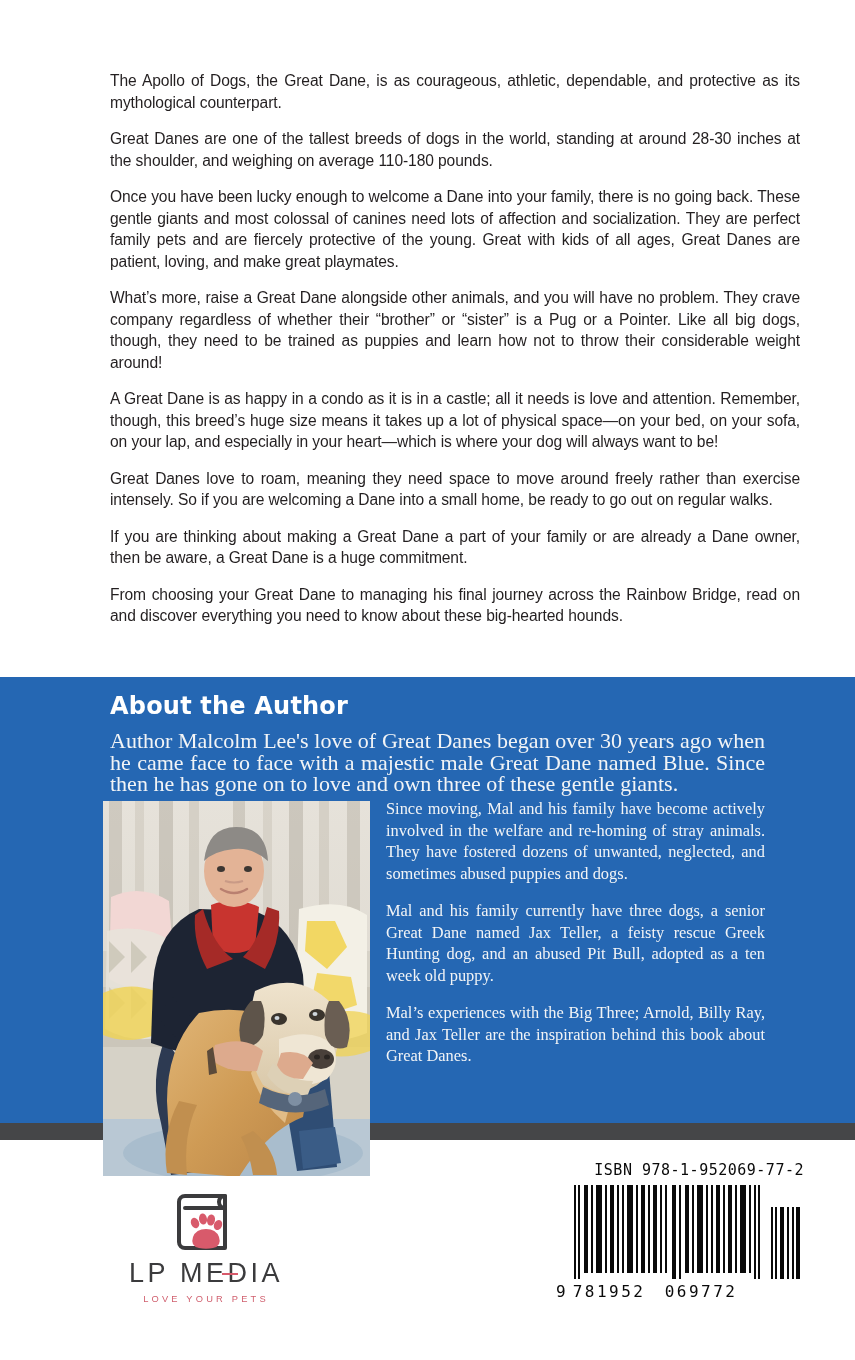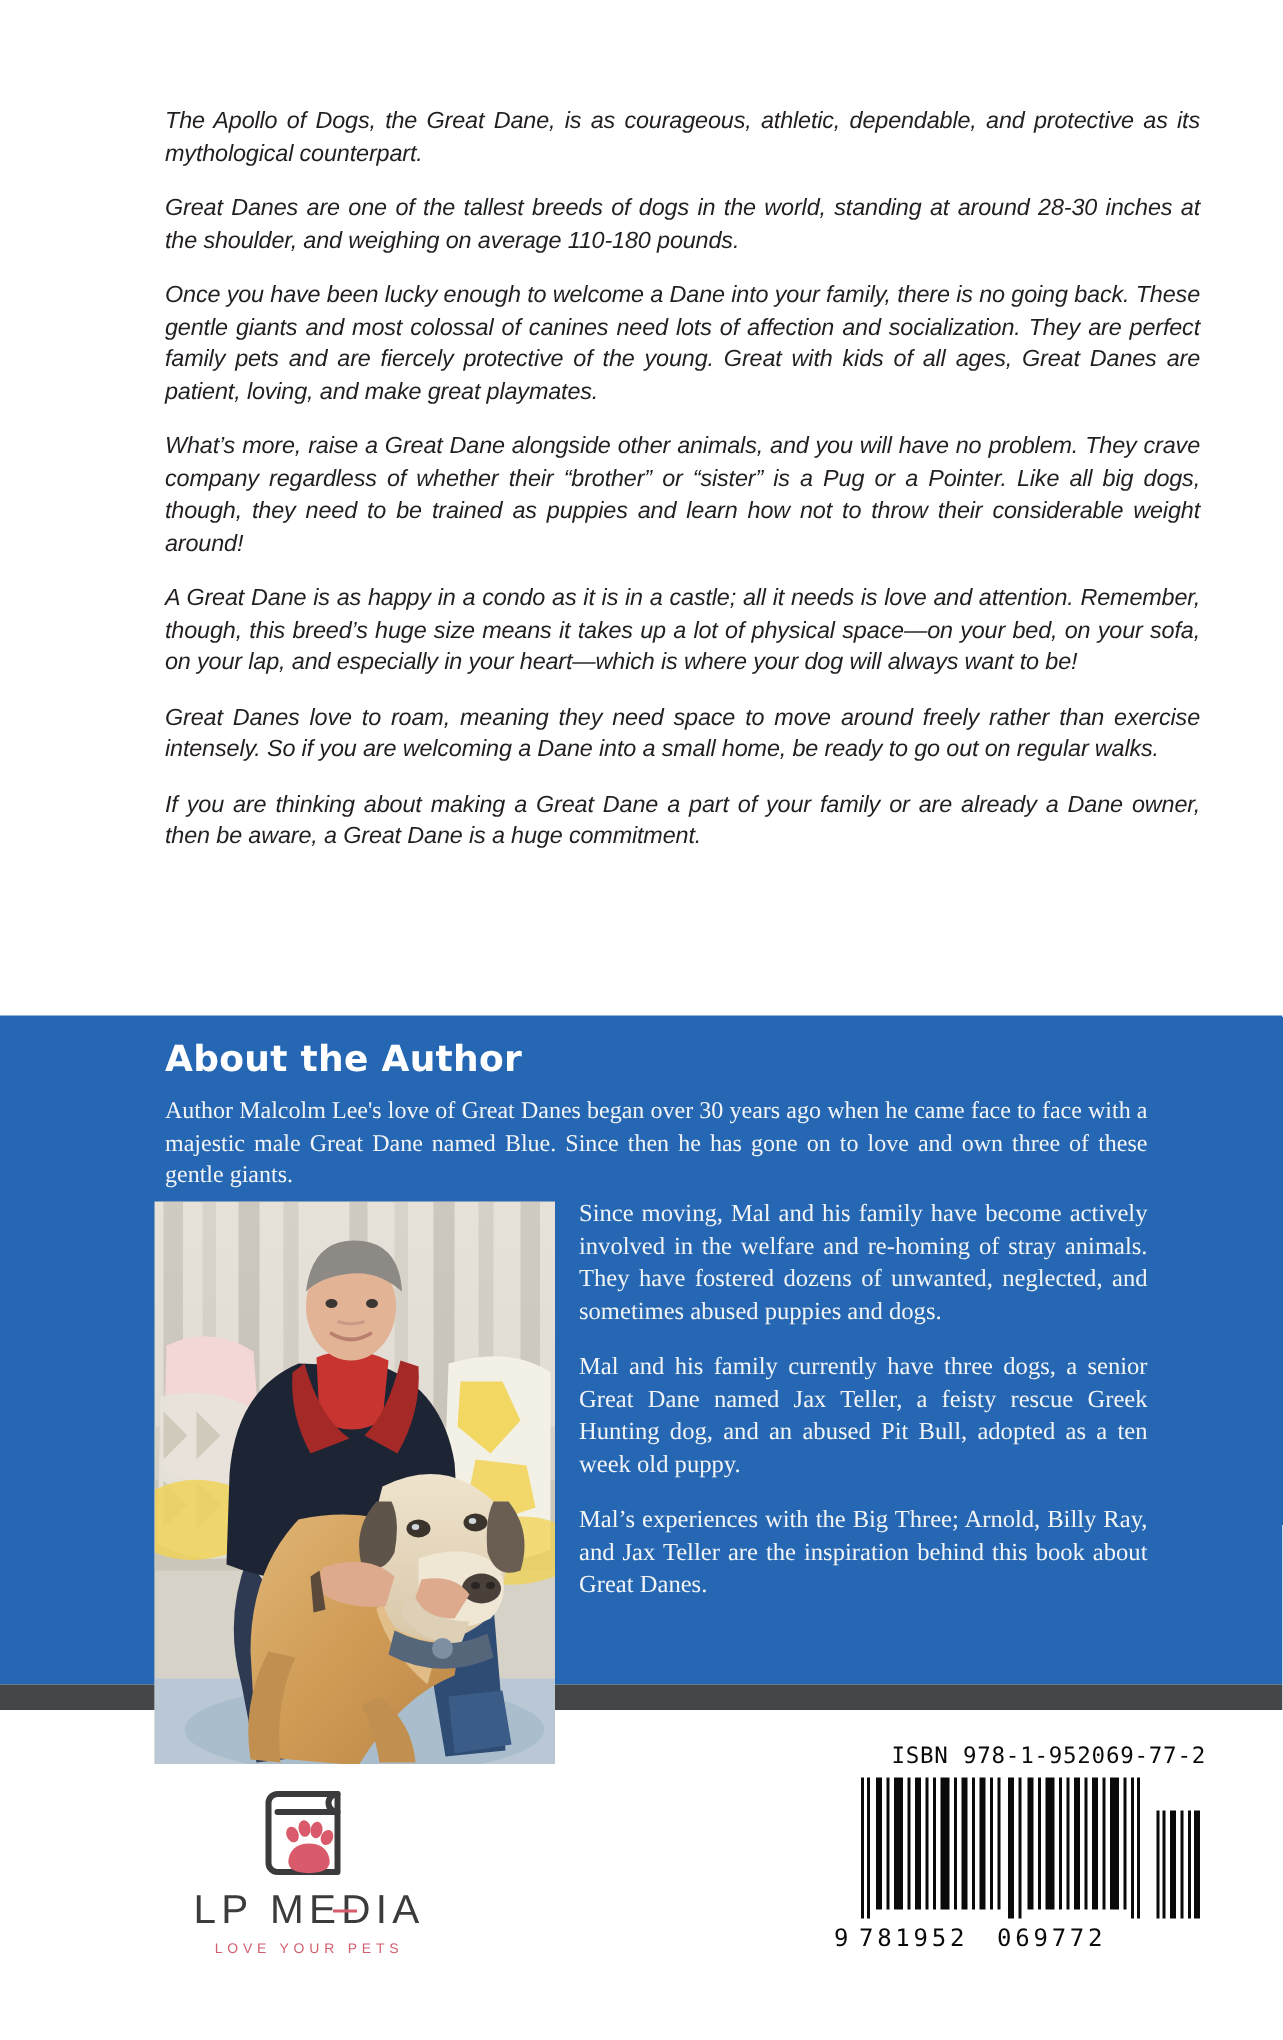--- a/index.html
+++ b/index.html
@@ -25,21 +25,20 @@
   }
   .blurb p {
     margin: 0 0 15px 0;
     font-family: "Liberation Sans", sans-serif;
     font-size: 15.6px;
     line-height: 21.5px;
     color: #231f20;
     text-align: justify;
     text-justify: inter-word;
     letter-spacing: -0.1px;
-    font-style: italic;
   }
   .blurb p:last-child { margin-bottom: 0; }
 
   
   .author-band {
     position: absolute;
     left: 0;
     top: 677px;
     width: 855px;
     height: 446px;
@@ -64,21 +63,21 @@
     color: #ffffff;
     letter-spacing: 0.2px;
   }
 
   .author-intro {
     position: absolute;
     left: 110px;
     top: 730px;
     width: 655px;
     font-family: "Liberation Serif", serif;
-    font-size: 16px;
+    font-size: 22px;
     line-height: 21.5px;
     color: #f2f4f6;
     text-align: justify;
     text-justify: inter-word;
   }
 
   
   .author-photo {
     position: absolute;
     left: 103px;
@@ -184,20 +183,21 @@
 <body>
 
 <div class="blurb">
   <p>The Apollo of Dogs, the Great Dane, is as courageous, athletic, dependable, and protective as its mythological counterpart.</p>
   <p>Great Danes are one of the tallest breeds of dogs in the world, standing at around 28-30 inches at the shoulder, and weighing on average 110-180 pounds.</p>
   <p>Once you have been lucky enough to welcome a Dane into your family, there is no going back. These gentle giants and most colossal of canines need lots of affection and socialization. They are perfect family pets and are fiercely protective of the young. Great with kids of all ages, Great Danes are patient, loving, and make great playmates.</p>
   <p>What’s more, raise a Great Dane alongside other animals, and you will have no problem. They crave company regardless of whether their “brother” or “sister” is a Pug or a Pointer. Like all big dogs, though, they need to be trained as puppies and learn how not to throw their considerable weight around!</p>
   <p>A Great Dane is as happy in a condo as it is in a castle; all it needs is love and attention. Remember, though, this breed’s huge size means it takes up a lot of physical space—on your bed, on your sofa, on your lap, and especially in your heart—which is where your dog will always want to be!</p>
   <p>Great Danes love to roam, meaning they need space to move around freely rather than exercise intensely. So if you are welcoming a Dane into a small home, be ready to go out on regular walks.</p>
   <p>If you are thinking about making a Great Dane a part of your family or are already a Dane owner, then be aware, a Great Dane is a huge commitment.</p>
+  <p>From choosing your Great Dane to managing his final journey across the Rainbow Bridge, read on and discover everything you need to know about these big-hearted hounds.</p>
 </div>
 
 <div class="author-band"></div>
 <div class="band-rule"></div>
 
 <div class="about-title">About the Author</div>
 
 <div class="author-intro">Author Malcolm Lee's love of Great Danes began over 30 years ago when he came face to face with a majestic male Great Dane named Blue. Since then he has gone on to love and own three of these gentle giants.</div>
 
 <div class="author-photo">

